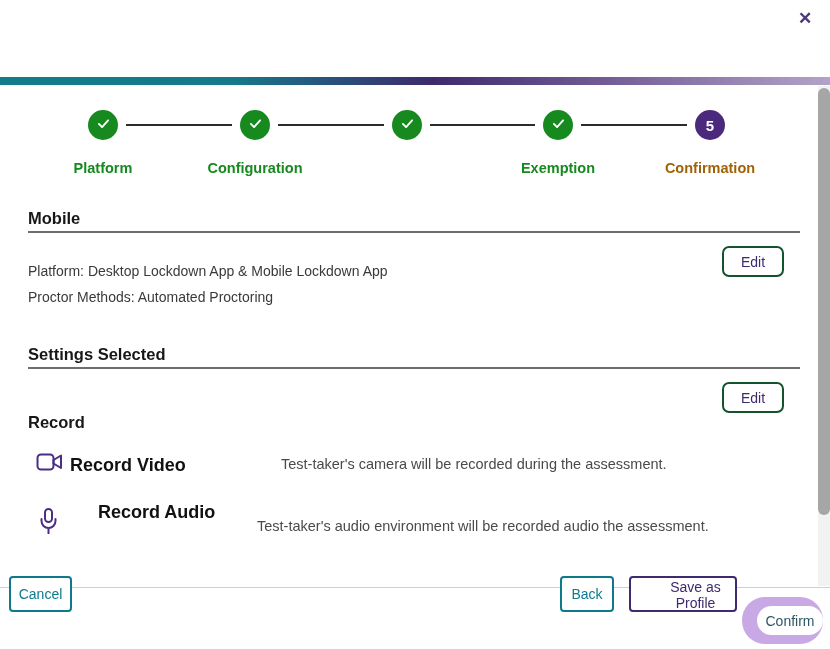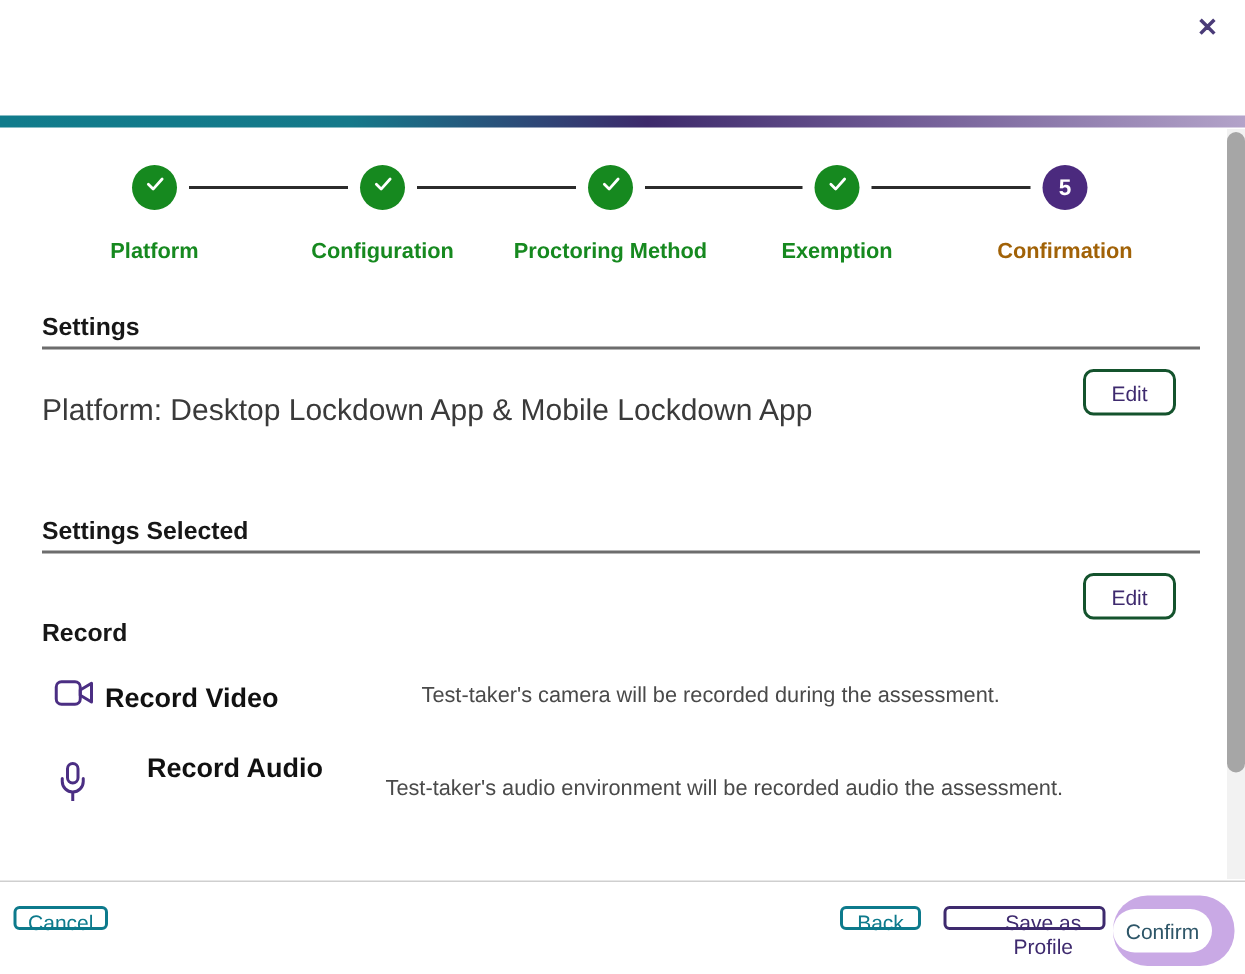--- a/index.html
+++ b/index.html
@@ -22,37 +22,37 @@
   .step-current{background:#4b2a7e;color:#fff;font-size:15px;font-weight:bold;}
   .connector{position:absolute;top:124px;height:2px;background:#2b2b2b;}
   .step-label{position:absolute;top:160px;width:160px;text-align:center;
          font-size:14.5px;font-weight:bold;cursor:pointer;}
   .lbl-green{color:#16891f;text-align:center;}
   .lbl-purple{color:#a16207;}
 
   
   .section-heading{position:absolute;left:28px;font-size:16.5px;font-weight:bold;color:#171717;}
   .section-line{position:absolute;left:28px;right:30px;height:2px;background:#6d6d6d;}
-  .detail-line{position:absolute;left:28px;font-size:20px;color:#3a3a3a;}
+  .detail-line{position:absolute;left:28px;font-size:14px;color:#3a3a3a;}
   .edit-btn{position:absolute;left:722px;width:62px;height:31px;background:#fff;
          border:2px solid #14532d;border-radius:7px;color:#3e2a6e;font-size:14px;
          font-family:"Liberation Sans", sans-serif;cursor:pointer;}
   .record-label{position:absolute;left:70px;font-size:18px;font-weight:bold;color:#111;}
   .record-desc{position:absolute;left:257px;font-size:14.5px;color:#4a4a4a;}
   .record-icon{position:absolute;}
 
   
   .footer-line{position:absolute;top:587px;left:0;right:0;height:1px;background:#cfcfcf;}
-  .btn{position:absolute;top:604px;height:16px;background:#fff;border-radius:4px;
+  .btn{position:absolute;top:576px;height:36px;background:#fff;border-radius:4px;
        font-size:14px;font-family:"Liberation Sans", sans-serif;cursor:pointer;}
   .btn-teal{border:2px solid #0d7a8c;color:#0d7a8c;}
   .btn-purple{border:2px solid #3e2a6e;color:#3e2a6e;}
   .confirm-halo{position:absolute;top:597px;left:742px;width:81px;height:47px;
        border-radius:23px;background:#c9a9e5;display:flex;align-items:center;
-       justify-content:flex-start;}
+       justify-content:flex-end;}
   .confirm-btn{width:66px;height:29px;border:none;border-radius:15px;background:#fff;
        color:#2e5668;font-size:14px;font-family:"Liberation Sans", sans-serif;cursor:pointer;}
 
   
   .scroll-track{position:absolute;top:86px;right:0;width:12px;height:500px;background:#f2f2f2;}
   .scroll-thumb{position:absolute;top:2px;left:0;width:12px;height:427px;
        border-radius:6px;background:#a6a6a6;cursor:pointer;}
 </style>
 </head>
 <body>
@@ -92,28 +92,28 @@
     <span>
       <svg width="17" height="17" viewBox="0 0 24 24">
           <path d="M5.5 12.5 L10 17 L18.5 7.5" stroke="#fff" stroke-width="2.6" fill="none" stroke-linecap="round" stroke-linejoin="round"></path>
         </svg>
     </span>
   </div>
   <div class="step-circle step-current" style="left:695px;">5</div>
 
   <div class="step-label lbl-green" style="left:23px;">Platform</div>
   <div class="step-label lbl-green" style="left:175px;">Configuration</div>
-  <div class="step-label lbl-green" style="left:327px;">Proctoring Method</div>
   <div class="step-label lbl-green" style="left:478px;">Exemption</div>
   <div class="step-label lbl-purple" style="left:630px;">Confirmation</div>
 
-  <div class="section-heading" style="top:209px;">Settings</div>
+  <div class="section-heading" style="top:209px;">Mobile</div>
   <div class="section-line" style="top:231px;"></div>
   <button class="edit-btn" style="top:246px;">Edit</button>
   <div class="detail-line" style="top:263px;">Platform: Desktop Lockdown App &amp; Mobile Lockdown App</div>
+  <div class="detail-line" style="top:289px;">Proctor Methods: Automated Proctoring</div>
 
   <div class="section-heading" style="top:345px;">Settings Selected</div>
   <div class="section-line" style="top:367px;"></div>
   <button class="edit-btn" style="top:382px;">Edit</button>
   <div class="section-heading" style="top:413px;">Record</div>
 
   <span class="record-icon" style="left:36px;top:451px;">
     <svg width="27" height="22" viewBox="0 0 27 22">
       <rect x="1.5" y="3.5" width="16" height="15" rx="3.5" fill="none" stroke="#4b2e83" stroke-width="2"></rect>
       <path d="M17.5 9 L25 4.5 V17 L17.5 12.5 Z" fill="none" stroke="#4b2e83" stroke-width="2" stroke-linejoin="round"></path>

